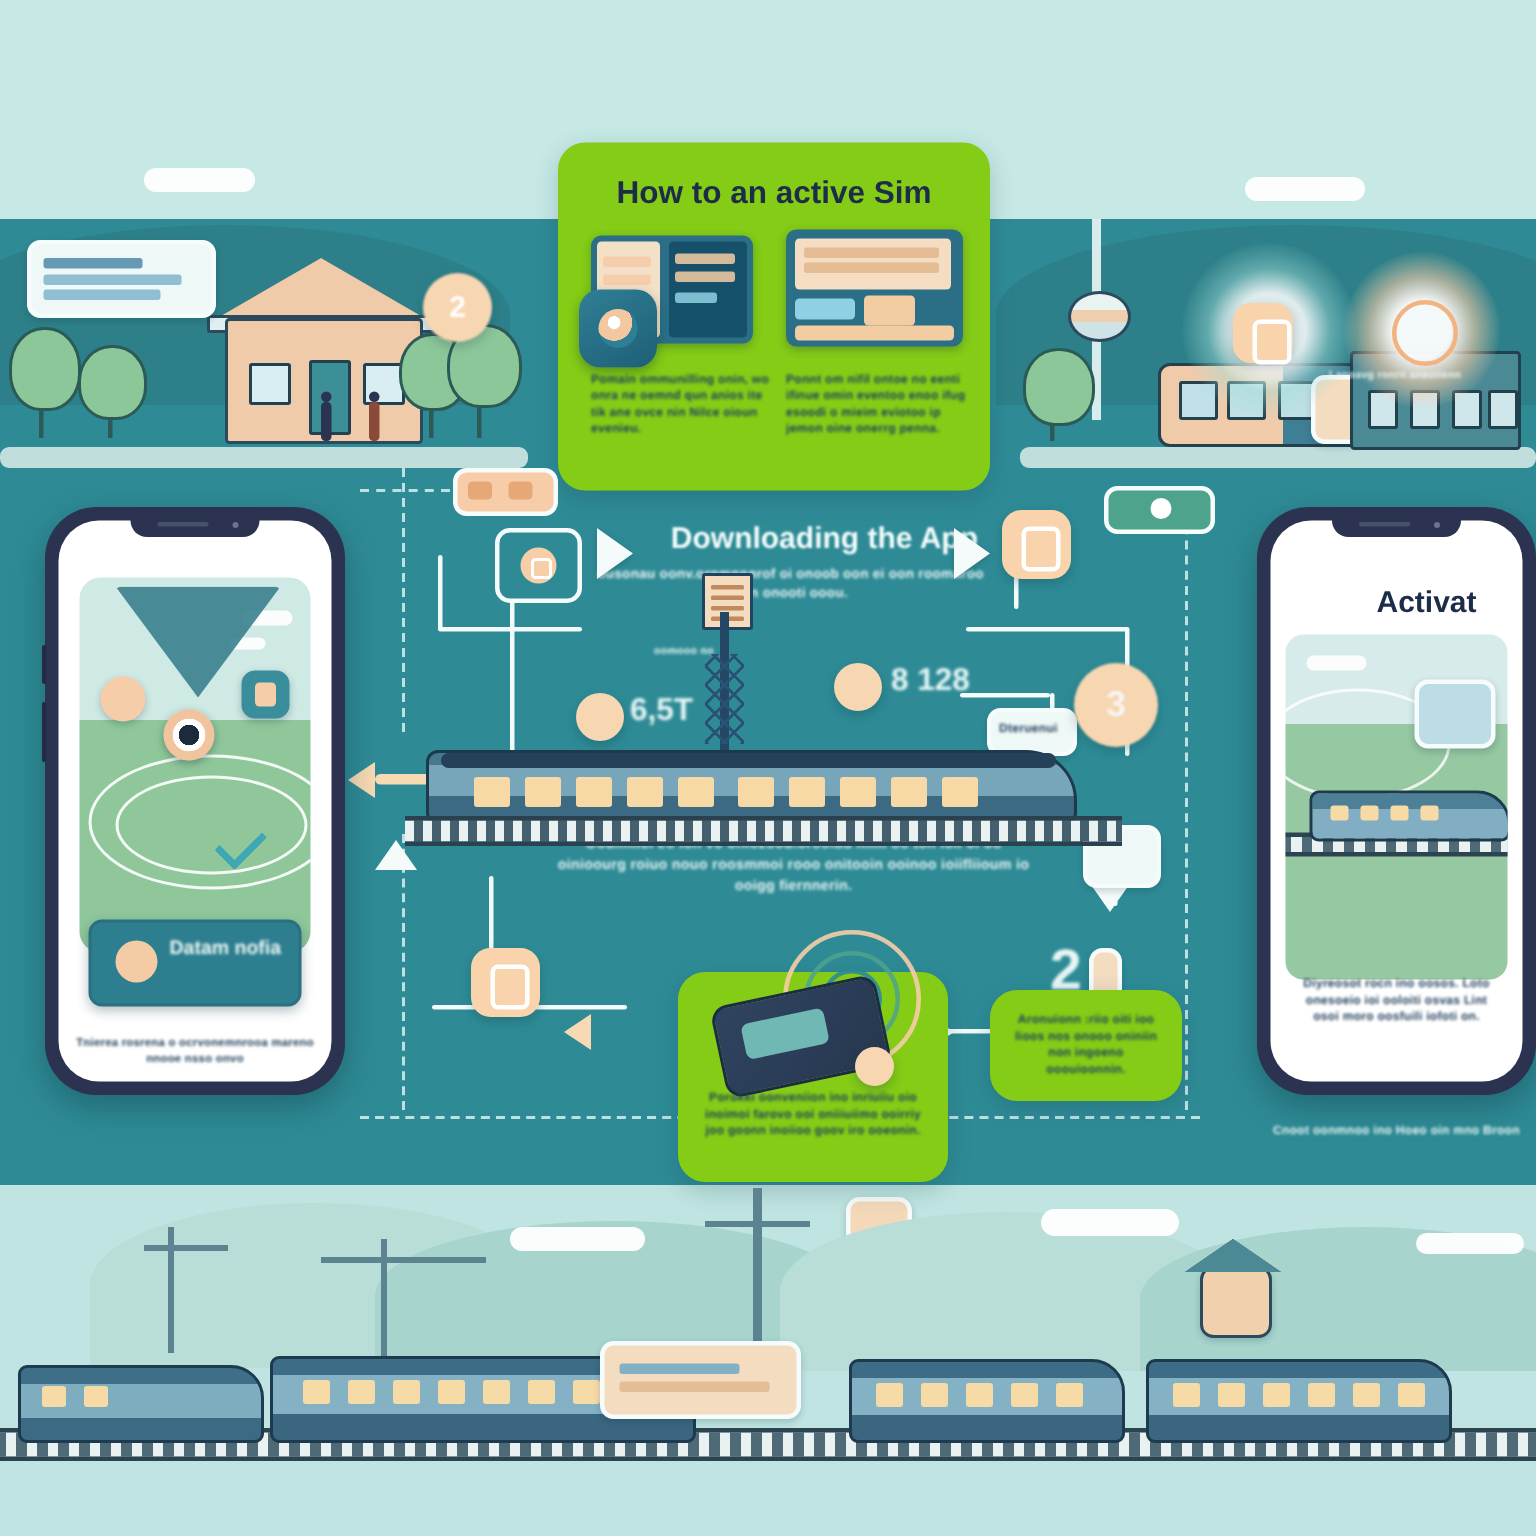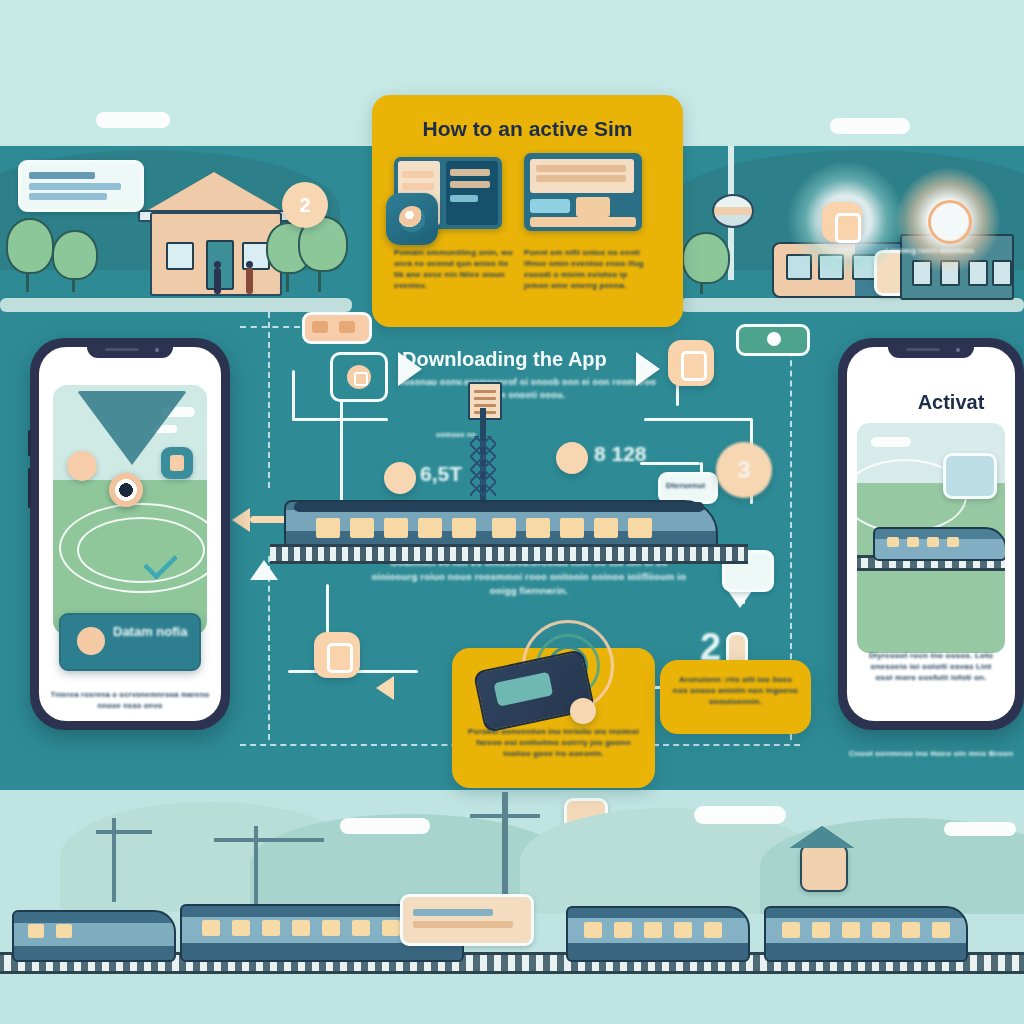--- a/index.html
+++ b/index.html
@@ -13,21 +13,21 @@
   
   .sky{position:absolute;left:0;right:0;top:0;height:150px;background:#c7e9e6;}
   .midband{position:absolute;left:0;right:0;top:146px;height:648px;background:#2e8b96;}
   .hill-dark{position:absolute;background:#2d8089;border-radius:50% 50% 0 0;}
   .botband{position:absolute;left:0;right:0;top:790px;height:234px;background:#bfe4e1;}
 
   
   .frame{position:absolute;left:8px;top:8px;right:8px;bottom:8px;border-radius:26px;pointer-events:none;}
 
   
-  .card{position:absolute;background:#eab308;border-radius:18px;box-shadow:0 5px 16px rgba(18,60,70,.22);padding-left:23px;}
+  .card{position:absolute;background:#84cc16;border-radius:18px;box-shadow:0 5px 16px rgba(18,60,70,.22);}
   .illeg{color:#21405c;font-weight:700;letter-spacing:.2px;filter:blur(1.05px);line-height:1.38;}
   .illeg-w{color:#eaf6f5;font-weight:700;letter-spacing:.2px;filter:blur(1.0px);line-height:1.45;}
 
   
   .title{
     position:absolute;left:0;right:0;top:48px;text-align:center;
     font-size:27px;font-weight:700;color:#1d2d49;letter-spacing:.4px;
     filter:blur(.45px);
   }
 
@@ -82,21 +82,21 @@
   .pl-btn-dot{position:absolute;left:16px;top:12px;width:28px;height:28px;border-radius:50%;background:#f5cba6;}
   .pl-btn-t{position:absolute;left:52px;top:9px;right:8px;font-size:13px;color:#eef7f6;font-weight:700;filter:blur(1.1px);line-height:1.3;}
   .pl-cap{position:absolute;left:0;right:0;bottom:10px;text-align:center;font-size:7.5px;}
 
   .pr-title{position:absolute;left:0;right:0;top:44px;text-align:center;font-size:20px;font-weight:700;color:#1d2d49;filter:blur(.5px);padding-left:40px;}
   .pr-hero{position:absolute;left:10px;top:76px;right:10px;height:230px;border-radius:12px;overflow:hidden;
            background:linear-gradient(#d7ecea 0 26%,#96c8a2 26% 100%);}
   .pr-cap{position:absolute;left:16px;right:16px;bottom:38px;text-align:center;font-size:8px;}
 
   
-  .mid-h{position:absolute;left:402px;top:348px;width:250px;text-align:left;
+  .mid-h{position:absolute;left:402px;top:348px;width:250px;text-align:right;
          font-size:20px;font-weight:700;color:#f2fbfa;filter:blur(.55px);}
   .mid-sub{position:absolute;left:390px;top:376px;width:274px;text-align:center;font-size:9px;}
   .mid-body{position:absolute;left:368px;top:556px;width:322px;text-align:center;font-size:9.5px;}
 
   
   .tri-r{position:absolute;width:0;height:0;border-top:17px solid transparent;border-bottom:17px solid transparent;border-left:24px solid #f4fbfa;filter:drop-shadow(0 1px 2px rgba(10,40,50,.25));}
 
   
   .ln{position:absolute;background:#f2fbfa;border-radius:2px;}
   .ln-v{width:3px;}

